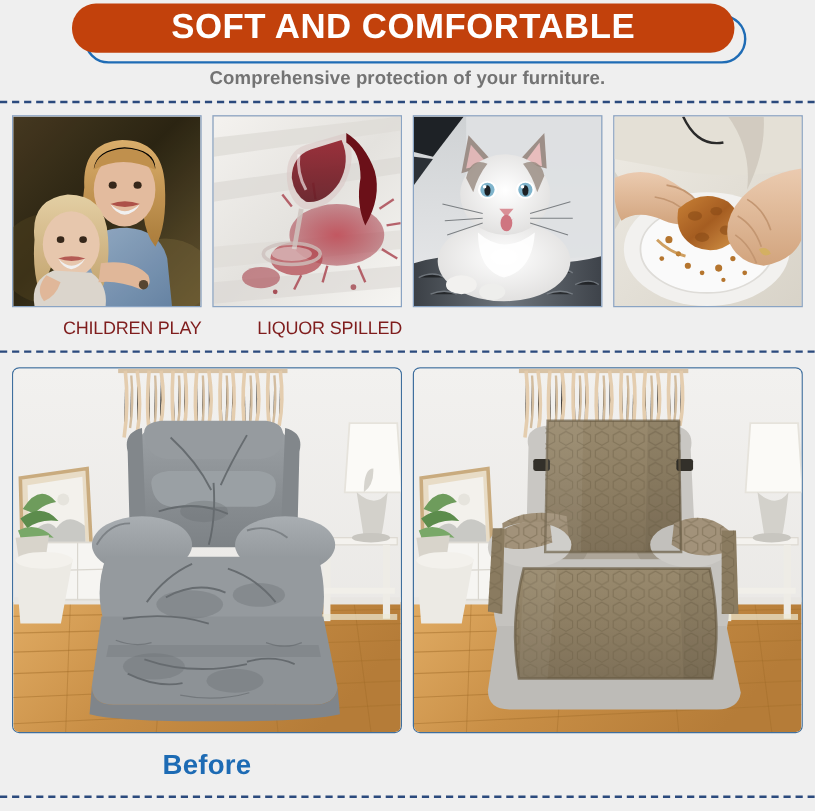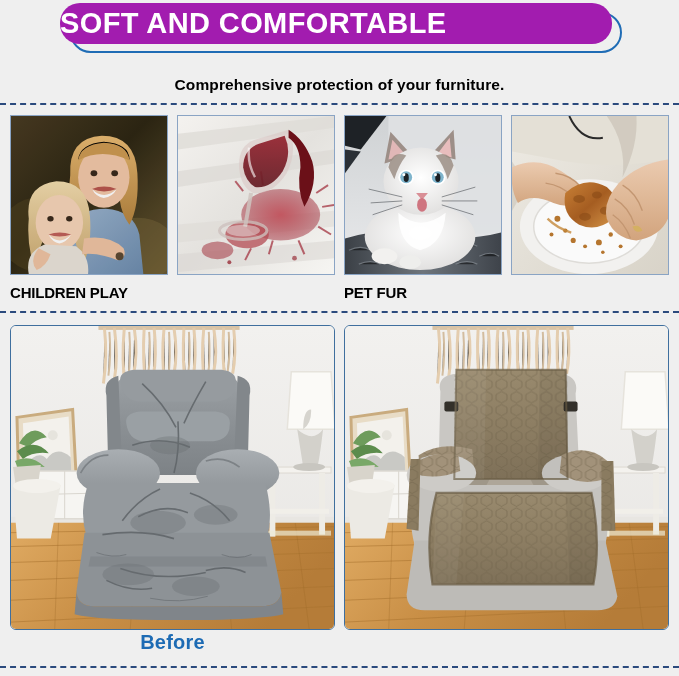--- a/index.html
+++ b/index.html
@@ -37,42 +37,43 @@
     border-radius: 22px;
     box-sizing: border-box;
     background: transparent;
   }
   .banner-fill {
     position: absolute;
     left: 0px;
     top: 0px;
     width: 552px;
     height: 41px;
-    background: #a21caf;
+    background: #c2410c;
     border-radius: 20px 20px 20px 20px;
     box-sizing: border-box;
     display: flex;
     align-items: center;
+    justify-content: center;
   }
   .banner-title {
     color: #ffffff;
     font-size: 29px;
     font-weight: bold;
     letter-spacing: 0.4px;
     line-height: 1;
     white-space: nowrap;
     font-family: "Liberation Sans", sans-serif;
   }
 
   .subtitle {
     text-align: center;
-    color: #000000;
+    color: #737373;
     font-size: 15.5px;
     font-weight: bold;
-    margin-top: 20px;
+    margin-top: 1px;
     letter-spacing: 0.1px;
   }
 
   
   .divider {
     height: 0px;
     border-top: 2px dashed #2b4a7d;
     margin: 0 0 0 0;
   }
   .divider-top { margin-top: 9px; }
@@ -94,24 +95,24 @@
     width: 158px;
     height: 160px;
     border: 1px solid #8aa4c4;
     box-sizing: border-box;
     overflow: hidden;
     position: relative;
     background: #d9d9d9;
   }
   .thumb svg { display: block; width: 100%; height: 100%; }
   .feature-caption {
-    text-align: left;
-    color: #000000;
+    text-align: right;
+    color: #7f1d1d;
     font-size: 15px;
-    font-weight: bold;
+    font-weight: normal;
     margin-top: 9px;
     white-space: nowrap;
     letter-spacing: -0.2px;
   }
 
   
   .ba-row {
     display: flex;
     padding: 12px 10px 0 10px;
     box-sizing: border-box;
@@ -127,24 +128,24 @@
     border: 1.5px solid #3f6f9e;
     border-radius: 6px;
     box-sizing: border-box;
     overflow: hidden;
     background: #f2f1ef;
     position: relative;
   }
   .ba-frame svg { display: block; width: 100%; height: 100%; }
   .ba-label {
     text-align: center;
-    font-size: 20px;
+    font-size: 23px;
     font-weight: bold;
     color: #1d6bb4;
-    margin-top: 1px;
+    margin-top: 13px;
     letter-spacing: 0.2px;
   }
 </style>
 </head>
 <body>
 
 <div class="header-block">
   <div class="banner-wrap">
     <div class="banner-outline"></div>
     <div class="banner-fill">
@@ -262,20 +263,21 @@
 
         <path d="M74 78 L68 112" stroke="#cfc4c0" stroke-width="4" fill="none" opacity="0.85"></path>
         <ellipse cx="66" cy="116" rx="24" ry="9" fill="none" stroke="#cdc1bd" stroke-width="3" opacity="0.8"></ellipse>
         <ellipse cx="66" cy="116" rx="17" ry="6" fill="#e7e2df" opacity="0.5"></ellipse>
 
         <path d="M72 32 Q70 48 78 62" stroke="#ffffff" stroke-width="2.5" fill="none" opacity="0.6"></path>
         <circle cx="52" cy="148" r="2" fill="#8e1421" opacity="0.7"></circle>
         <circle cx="118" cy="144" r="2.4" fill="#8e1421" opacity="0.6"></circle>
       </svg>
     </div>
+    <div class="feature-caption">LIQUOR SPILLED</div>
   </div>
 
   <div class="feature">
     <div class="thumb">
       <svg viewBox="0 0 158 160" preserveAspectRatio="xMidYMid slice" aria-hidden="true">
         <defs>
           <linearGradient id="catbg" x1="0" y1="0" x2="0" y2="1">
             <stop offset="0" stop-color="#cfd2d4"></stop>
             <stop offset="1" stop-color="#e9eaec"></stop>
           </linearGradient>
@@ -339,21 +341,20 @@
             <path d="M98 86 L134 86"></path>
             <path d="M98 90 L130 100"></path>
         </g>
 
         <path d="M54 98 Q76 118 102 98 Q100 130 76 136 Q54 130 54 98 Z" fill="#ffffff" opacity="0.85"></path>
 
         <ellipse cx="40" cy="142" rx="13" ry="8" fill="#f2f1ef"></ellipse>
         <ellipse cx="66" cy="148" rx="11" ry="7" fill="#eeeeec"></ellipse>
       </svg>
     </div>
-    <div class="feature-caption">PET FUR</div>
   </div>
 
   <div class="feature">
     <div class="thumb">
       <svg viewBox="0 0 158 160" preserveAspectRatio="xMidYMid slice" aria-hidden="true">
         <defs>
           <linearGradient id="shirt" x1="0" y1="0" x2="1" y2="1">
             <stop offset="0" stop-color="#f3f0e9"></stop>
             <stop offset="1" stop-color="#ddd8cd"></stop>
           </linearGradient>

